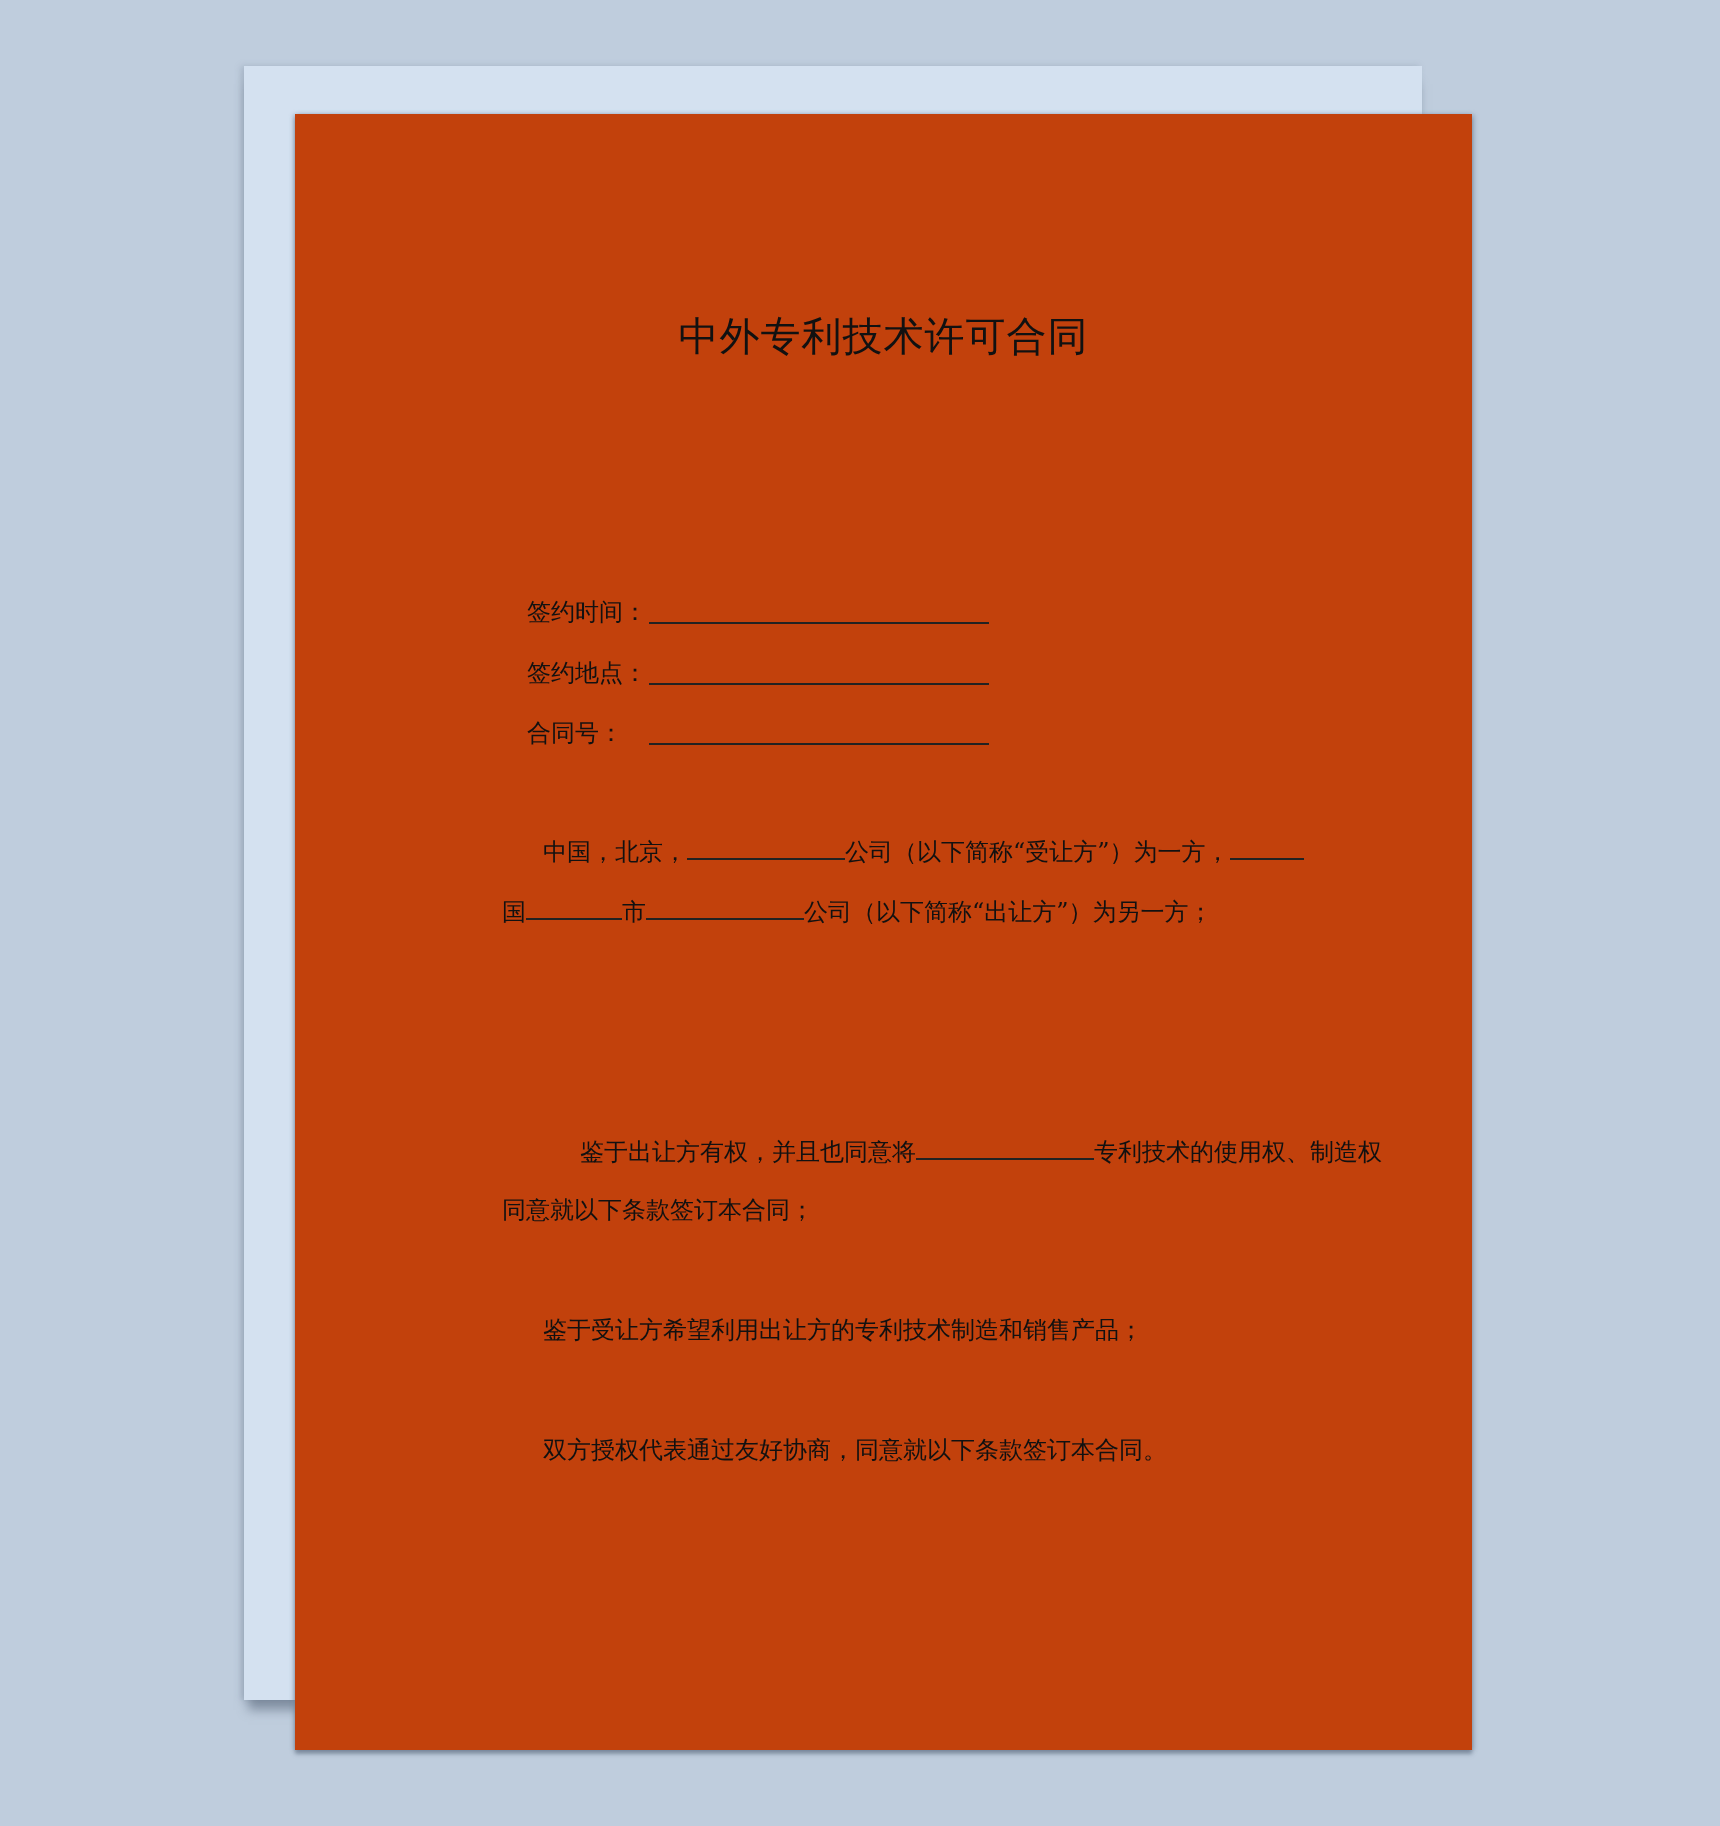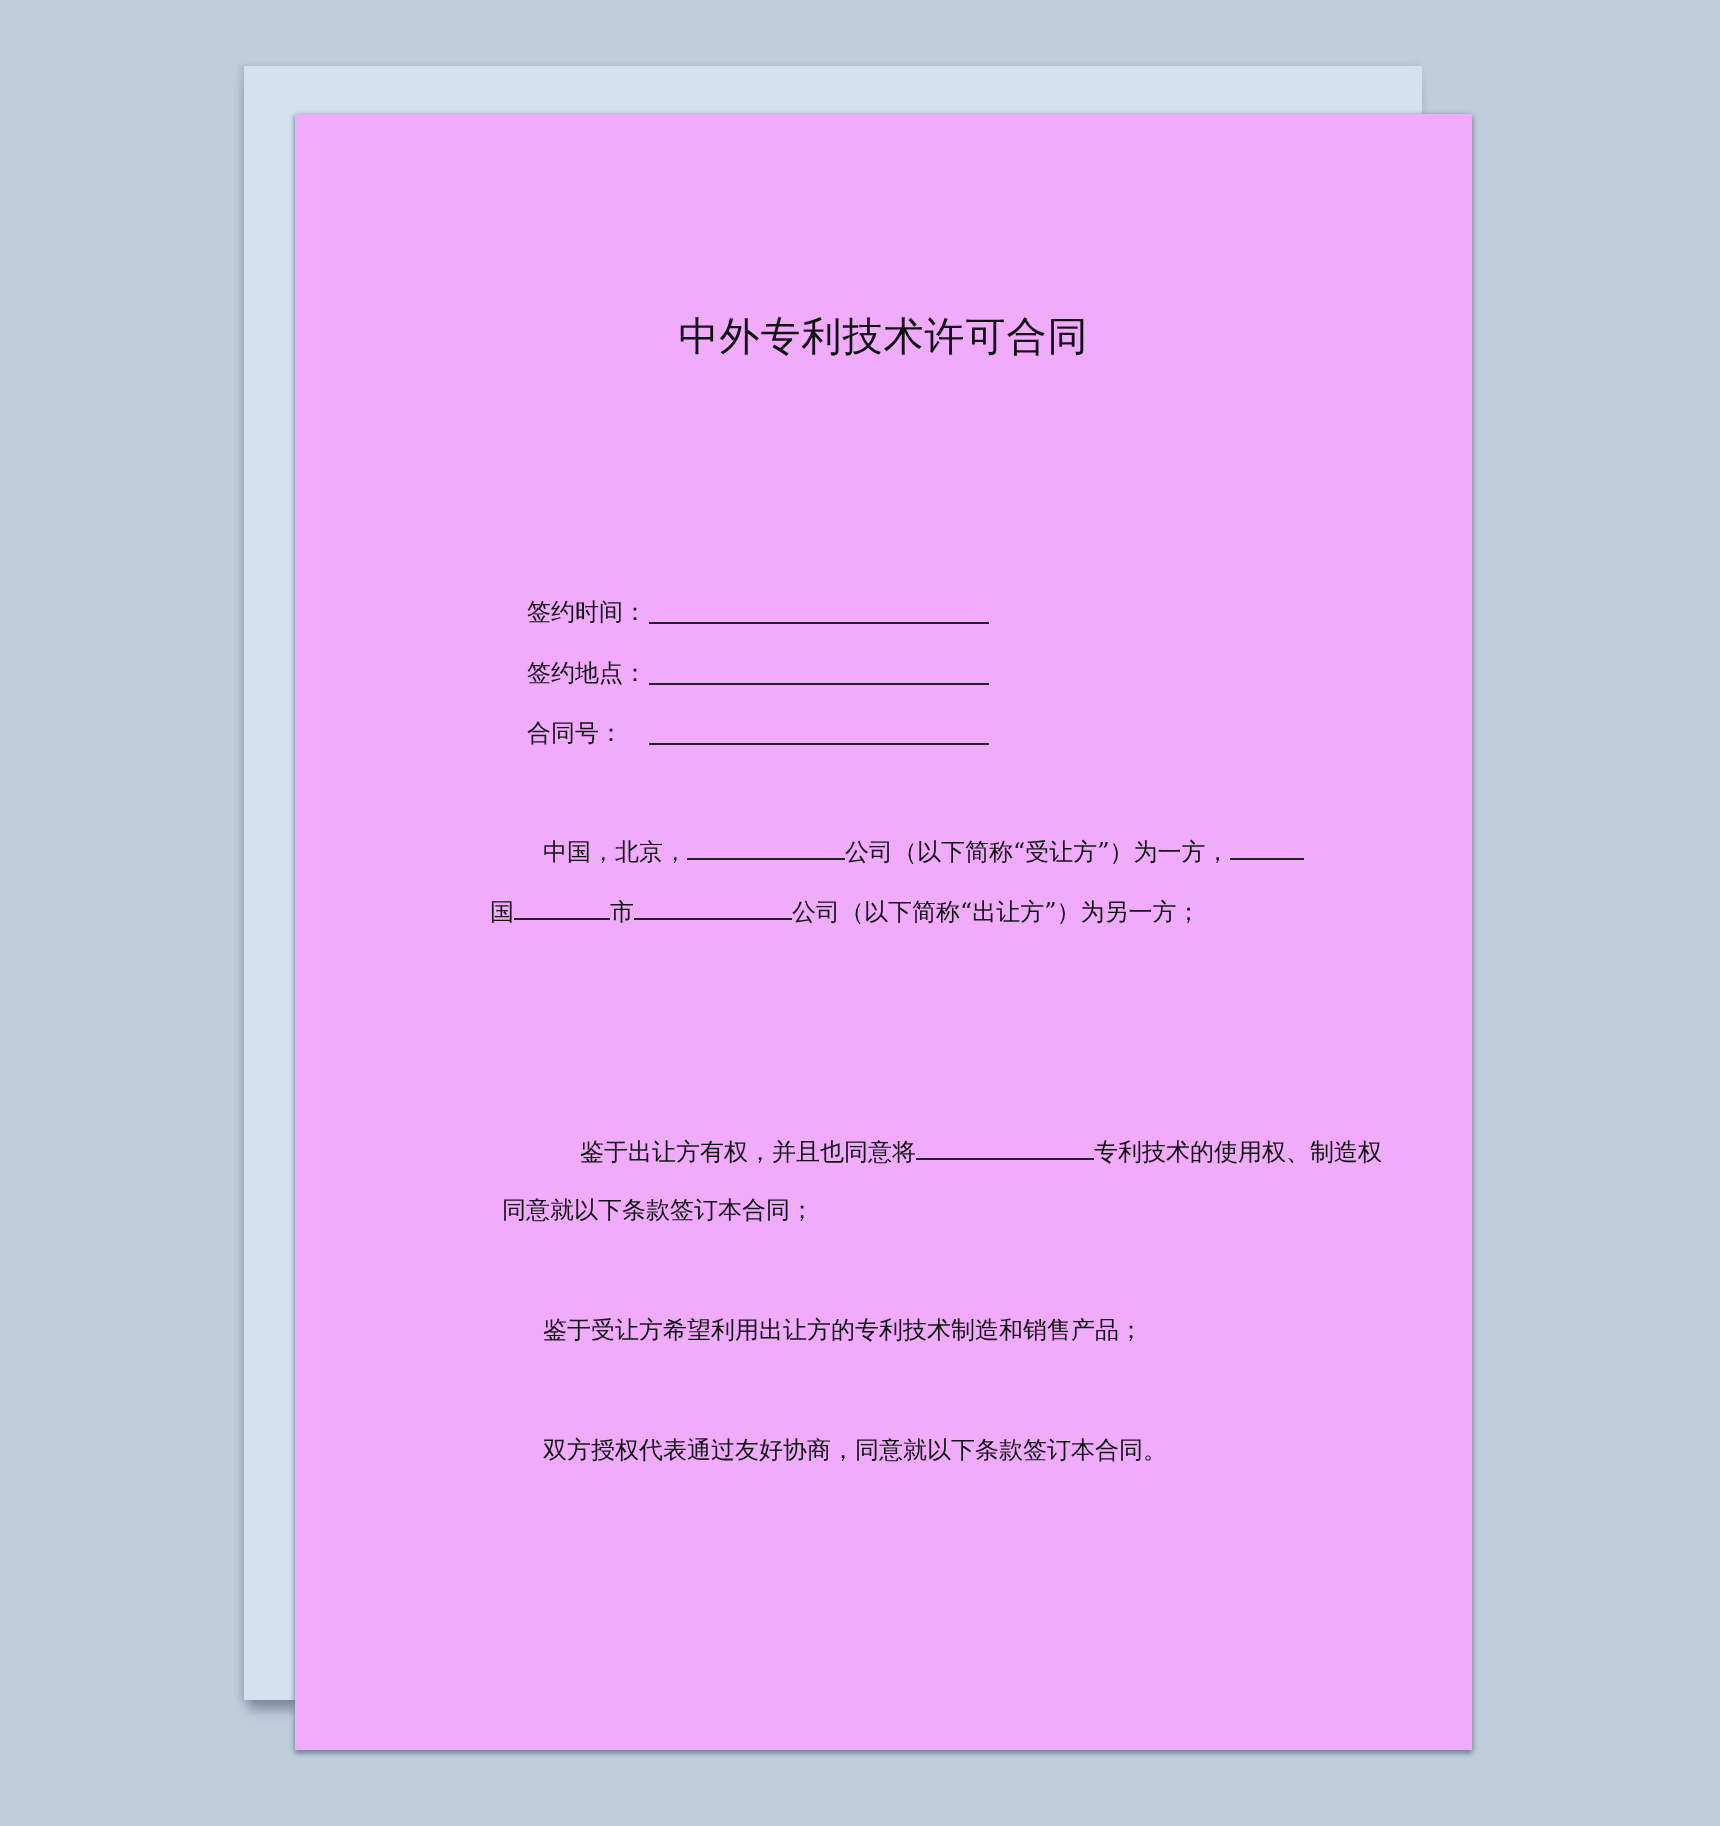--- a/index.html
+++ b/index.html
@@ -9,21 +9,21 @@
     font-family: "DejaVu Serif", "Liberation Serif", serif;
     color:#111;
   }
   .back-page {
     position:absolute; left:244px; top:66px; width:1178px; height:1634px;
     background:#d4e1f0;
     box-shadow: 0 14px 10px -4px rgba(80,95,115,0.55), -3px 0 6px rgba(120,135,155,0.35);
   }
   .front-page {
     position:absolute; left:295px; top:114px; width:1177px; height:1636px;
-    background:#f0abfc;
+    background:#c2410c;
     box-shadow: 0 4px 4px rgba(90,105,125,0.6), -2px 0 4px rgba(140,155,175,0.45), 3px 0 4px rgba(140,155,175,0.45);
   }
   .title {
     position:absolute; left:0; width:100%; top:195px;
     text-align:center; font-size:40px; letter-spacing:1px;
   }
   .line { position:absolute; font-size:24px; white-space:nowrap; line-height:28px; }
   .blank { display:inline-block; border-bottom:2px solid #222; height:22px; vertical-align:baseline; }
   .field-label { position:absolute; left:232px; font-size:24px; }
   .field-line { position:absolute; left:354px; width:340px; border-bottom:2px solid #222; }
@@ -41,21 +41,21 @@
 
   <div class="field-label" style="top:543px;">签约地点：</div>
   <div class="field-line" style="top:547px; height:22px;"></div>
 
   <div class="field-label" style="top:603px;">合同号：</div>
   <div class="field-line" style="top:607px; height:22px;"></div>
 
   <div class="line" style="left:248px; top:722px;">
     <span>中国，北京，</span><span class="blank" style="width:158px;"></span><span>公司（以下简称“受让方”）为一方，</span><span class="blank" style="width:74px;"></span>
   </div>
-  <div class="line" style="left:195px; top:782px;">
+  <div class="line" style="left:207px; top:782px;">
     <span>国</span><span class="blank" style="width:96px;"></span><span>市</span><span class="blank" style="width:158px;"></span><span>公司（以下简称“出让方”）为另一方；</span>
   </div>
 
 
   <div class="line" style="left:248px; top:1022px;margin-left:37px;">
     <span>鉴于出让方有权，并且也同意将</span><span class="blank" style="width:178px;"></span><span>专利技术的使用权、制造权</span>
   </div>
   <div class="line" style="left:207px; top:1082px;">同意就以下条款签订本合同；</div>
 
   <div class="line" style="left:248px; top:1322px;">双方授权代表通过友好协商，同意就以下条款签订本合同。</div>

